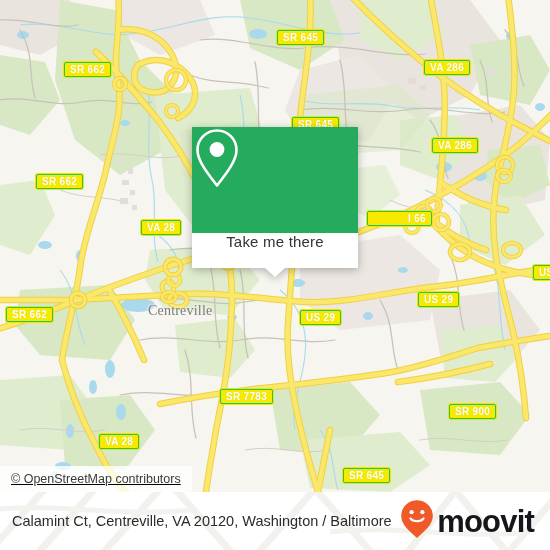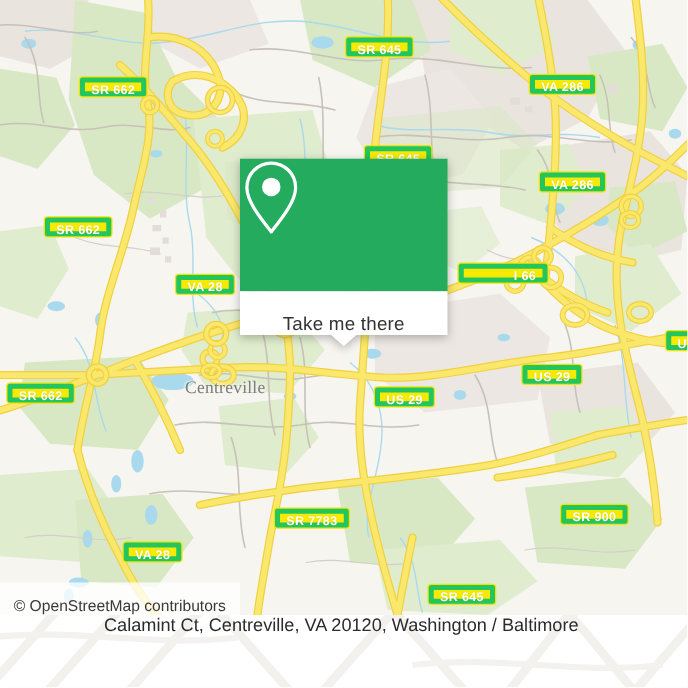--- a/index.html
+++ b/index.html
@@ -34,21 +34,21 @@
     position: absolute;
     left: 0;
     top: 0;
     display: block;
   }
 
   
   .shield {
     position: absolute;
     background: #f7ea00;
-    border: 4px solid #22c55e;
+    border: 1px solid #22c55e;
     border-radius: 2px;
     box-sizing: border-box;
     color: #ffffff;
     font-family: "Liberation Sans", sans-serif;
     font-size: 10px;
     font-weight: bold;
     letter-spacing: 0.3px;
     line-height: 13px;
     height: 15px;
     padding: 0 5px;
@@ -86,21 +86,21 @@
     align-items: center;
     justify-content: center;
     box-sizing: border-box;
   }
   #popup-foot {
     position: relative;
     width: 100%;
     height: 35px;
     background: #ffffff;
     display: flex;
-    align-items: flex-end;
+    align-items: flex-start;
     justify-content: center;
     box-sizing: border-box;
   }
   #popup-foot-label {
     color: #333333;
     font-family: "Liberation Sans", sans-serif;
     font-size: 15px;
     letter-spacing: 0.2px;
     white-space: nowrap;
   }
@@ -116,24 +116,25 @@
     border-top: 9px solid #ffffff;
   }
 
   
   #attribution {
     position: absolute;
     left: 0;
     top: 466px;
     height: 26px;
     display: flex;
-    align-items: flex-end;
+    align-items: center;
     padding: 0 11px 0 11px;
     background: rgba(255,255,255,0.78);
     box-sizing: border-box;
+    text-decoration: underline;
   }
   #attribution-text {
     color: #3a3a3a;
     font-family: "Liberation Sans", sans-serif;
     font-size: 12.5px;
     white-space: nowrap;
   }
 
   
   #footer {
@@ -155,21 +156,20 @@
   }
   #footer-inner {
     position: relative;
     width: 550px;
     height: 58px;
     display: flex;
     align-items: center;
     justify-content: space-between;
     padding: 0 16px 0 12px;
     box-sizing: border-box;
-    flex-direction: column;
   }
   #footer-title {
     color: #2b2b2b;
     font-family: "Liberation Sans", sans-serif;
     font-size: 14.5px;
     line-height: 19px;
     max-width: 395px;
   }
   #brand {
     display: flex;
@@ -429,21 +429,21 @@
     <div class="shield" style="left:64px;top:62px;">SR 662</div>
     <div class="shield" style="left:292px;top:117px;">SR 645</div>
     <div class="shield" style="left:432px;top:138px;">VA 286</div>
     <div class="shield" style="left:36px;top:174px;">SR 662</div>
     <div class="shield" style="left:367px;top:211px;padding-left:40px;">I 66</div>
     <div class="shield" style="left:141px;top:220px;">VA 28</div>
     <div class="shield" style="left:533px;top:265px;">US</div>
     <div class="shield" style="left:6px;top:307px;">SR 662</div>
     <div class="shield" style="left:300px;top:310px;">US 29</div>
     <div class="shield" style="left:418px;top:292px;">US 29</div>
-    <div class="shield" style="left:220px;top:389px;margin-top:18px;">SR 7783</div>
+    <div class="shield" style="left:220px;top:389px;">SR 7783</div>
     <div class="shield" style="left:449px;top:404px;">SR 900</div>
     <div class="shield" style="left:99px;top:434px;">VA 28</div>
     <div class="shield" style="left:343px;top:468px;">SR 645</div>
 
     <div class="place-label" style="left:148px;top:303px;font-family:Liberation Serif, serif;">Centreville</div>
 
     <div id="popup">
       <div id="popup-head">
         <span>
           <svg width="50" height="62" viewBox="0 0 50 62" aria-hidden="true">
@@ -479,16 +479,27 @@
       </g>
       <g stroke="#f3f2ef" stroke-width="5" fill="none">
         <path d="M-10,18 C60,10 120,26 190,18"></path>
         <path d="M330,40 C400,32 460,48 530,40"></path>
       </g>
     </svg>
 
     <div id="footer-inner">
       <div id="footer-title">Calamint Ct, Centreville, VA 20120, Washington / Baltimore</div>
 
+      <div id="brand">
+        <span id="brand-mark">
+          <svg width="34" height="40" viewBox="0 0 34 40" aria-hidden="true">
+            <path d="M17 1.2 C8.2 1.2 1.2 8.2 1.2 17 C1.2 26 10 32.4 17 39 C24 32.4 32.8 26 32.8 17 C32.8 8.2 25.8 1.2 17 1.2 Z" fill="#ef5a28"></path>
+            <circle cx="11.6" cy="13.2" r="2.1" fill="#ffffff"></circle>
+            <circle cx="22.4" cy="13.2" r="2.1" fill="#ffffff"></circle>
+            <path d="M10.4 19.4 C13 23.2 21 23.2 23.6 19.4" fill="none" stroke="#ffffff" stroke-width="2.2" stroke-linecap="round"></path>
+          </svg>
+        </span>
+        <span id="brand-name">moovit</span>
+      </div>
     </div>
   </div>
 
 </div>
 
 </body></html>

